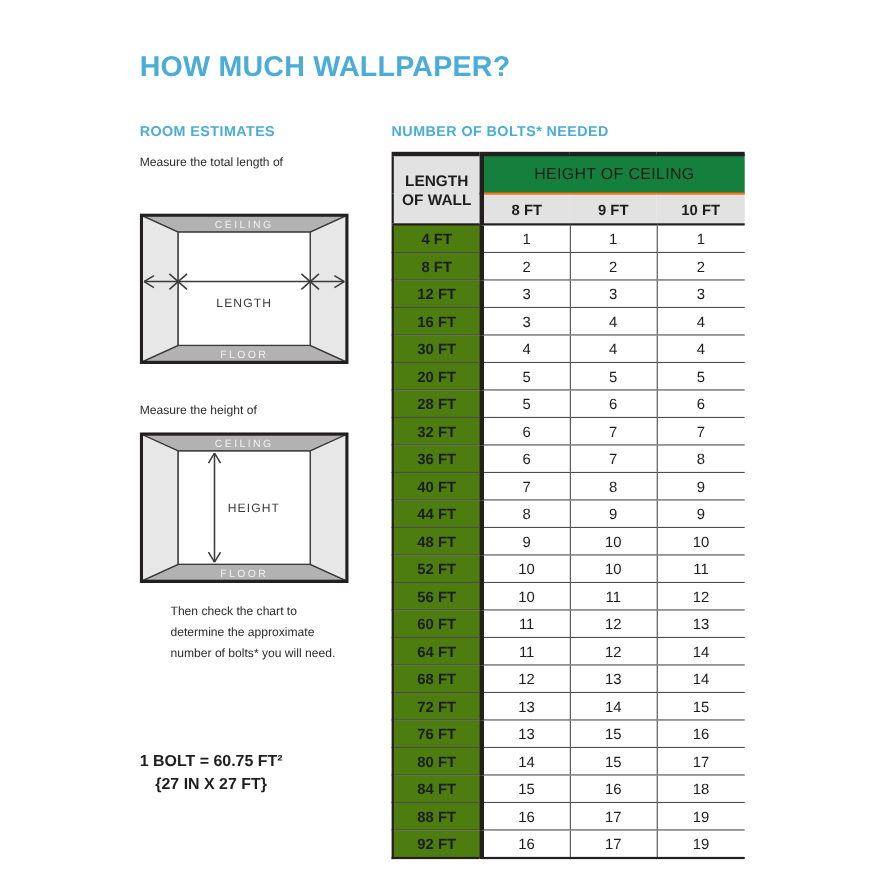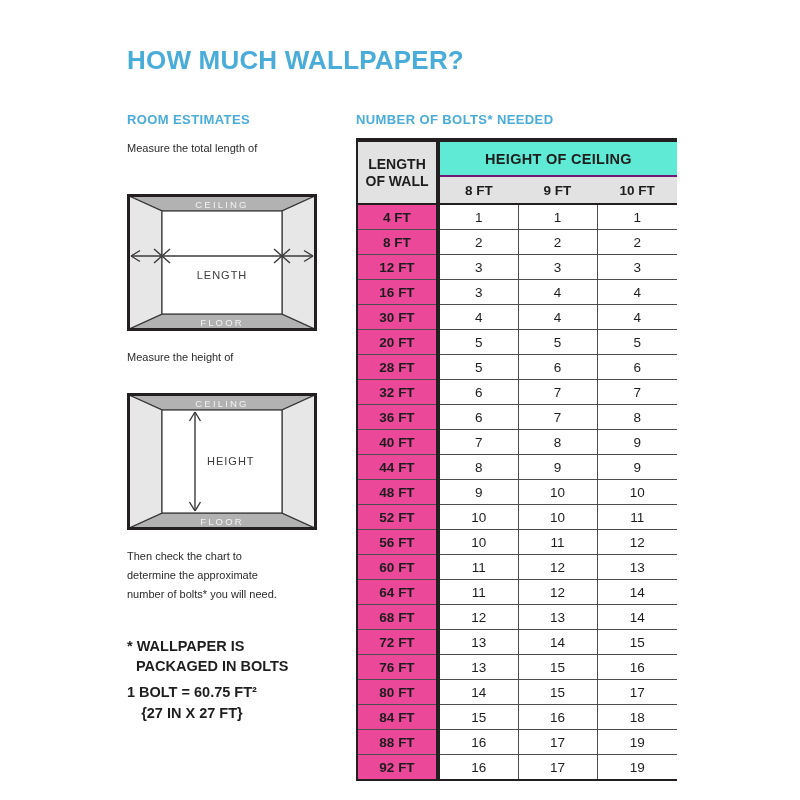--- a/index.html
+++ b/index.html
@@ -11,22 +11,22 @@
     position:absolute; left:127px; top:28px;
     font-size:26px; font-weight:bold; color:#4aacd8; letter-spacing:0.2px;
   }
   .section-heading {
     font-size:13px; font-weight:bold; color:#4aacd8; letter-spacing:0.4px;
   }
   .room-heading { position:absolute; left:127px; top:112px; }
   .table-title  { position:absolute; left:356px; top:112px; width:320px; text-align:left; }
   .step { position:absolute; left:127px; font-size:11px; line-height:19px; color:#2b2b2b; }
   .step1 { top:139px; }
-  .step2 { top:348px; }
-  .step3 { top:547px; }
+  .step2 { top:364px; }
+  .step3 { top:547px;margin-left:28px; }
   .diagram { position:absolute; left:127px; }
   .diagram1 { top:194px; }
   .diagram2 { top:393px; }
   .footnote {
     position:absolute; left:127px; top:636px;
     font-size:14.5px; font-weight:bold; line-height:20px; color:#1e1e1e;
   }
   .footnote .indent { padding-left:9px; }
   .bolt-spec {
     position:absolute; left:127px; top:682px;
@@ -37,30 +37,30 @@
   table.bolt-table {
     border-collapse:collapse; table-layout:fixed; width:320px;
     border-top:4px solid #231f20; border-left:2px solid #231f20; border-bottom:2px solid #231f20;
   }
   .bolt-table th, .bolt-table td { padding:0; text-align:center; vertical-align:middle; color:#1d1d1d; }
   .bolt-table .th-rowhead {
     width:79px; background:#e2e2e3; font-size:14px; font-weight:bold; line-height:17px;
     border-right:4px solid #231f20; border-bottom:2px solid #231f20;
   }
   .bolt-table .th-group {
-    height:33px; background:#5eead4; font-size:14.5px; font-weight:bold; letter-spacing:0.3px;
-    border-bottom:2px solid #701a75;
+    height:33px; background:#15803d; font-size:14.5px; font-weight:normal; letter-spacing:0.3px;
+    border-bottom:2px solid #f97316;
   }
   .bolt-table .th-col {
     height:26px; background:#e2e2e3; font-size:13.5px; font-weight:bold;
     border-bottom:2px solid #231f20;
   }
   .bolt-table td { height:24px; font-size:13.5px; border-bottom:1.5px solid #4d4d4f; }
   .bolt-table td.wall {
-    background:#ec4899; font-weight:bold; border-right:4px solid #231f20;
+    background:#4d7c0f; font-weight:bold; border-right:4px solid #231f20;
   }
   .bolt-table td.val + td.val { border-left:1.5px solid #4d4d4f; }
   
   .room-svg text { font-family:"Liberation Sans", sans-serif; }
   .room-label { font-size:9.5px; letter-spacing:2.2px; fill:#f2f2f2; }
   .dim-label  { font-size:11px;  letter-spacing:1px;  fill:#3a3a3a; }
 </style>
 </head>
 <body>
 
@@ -114,24 +114,20 @@
     <text class="room-label" x="95" y="131.5" text-anchor="middle">FLOOR</text>
     <text class="dim-label" x="80" y="72" text-anchor="start">HEIGHT</text>
   </svg>
 
   <div class="step step3">
     <div>Then check the chart to</div>
     <div>determine the approximate</div>
     <div>number of bolts* you will need.</div>
   </div>
 
-  <div class="footnote">
-    <div>* WALLPAPER IS</div>
-    <div class="indent">PACKAGED IN BOLTS</div>
-  </div>
 
   <div class="bolt-spec">
     <div>1 BOLT = 60.75 FT²</div>
     <div>{27 IN X 27 FT}</div>
   </div>
 
   <div class="bolt-table-wrap">
     <table class="bolt-table">
       <colgroup>
           <col style="width:81px">

